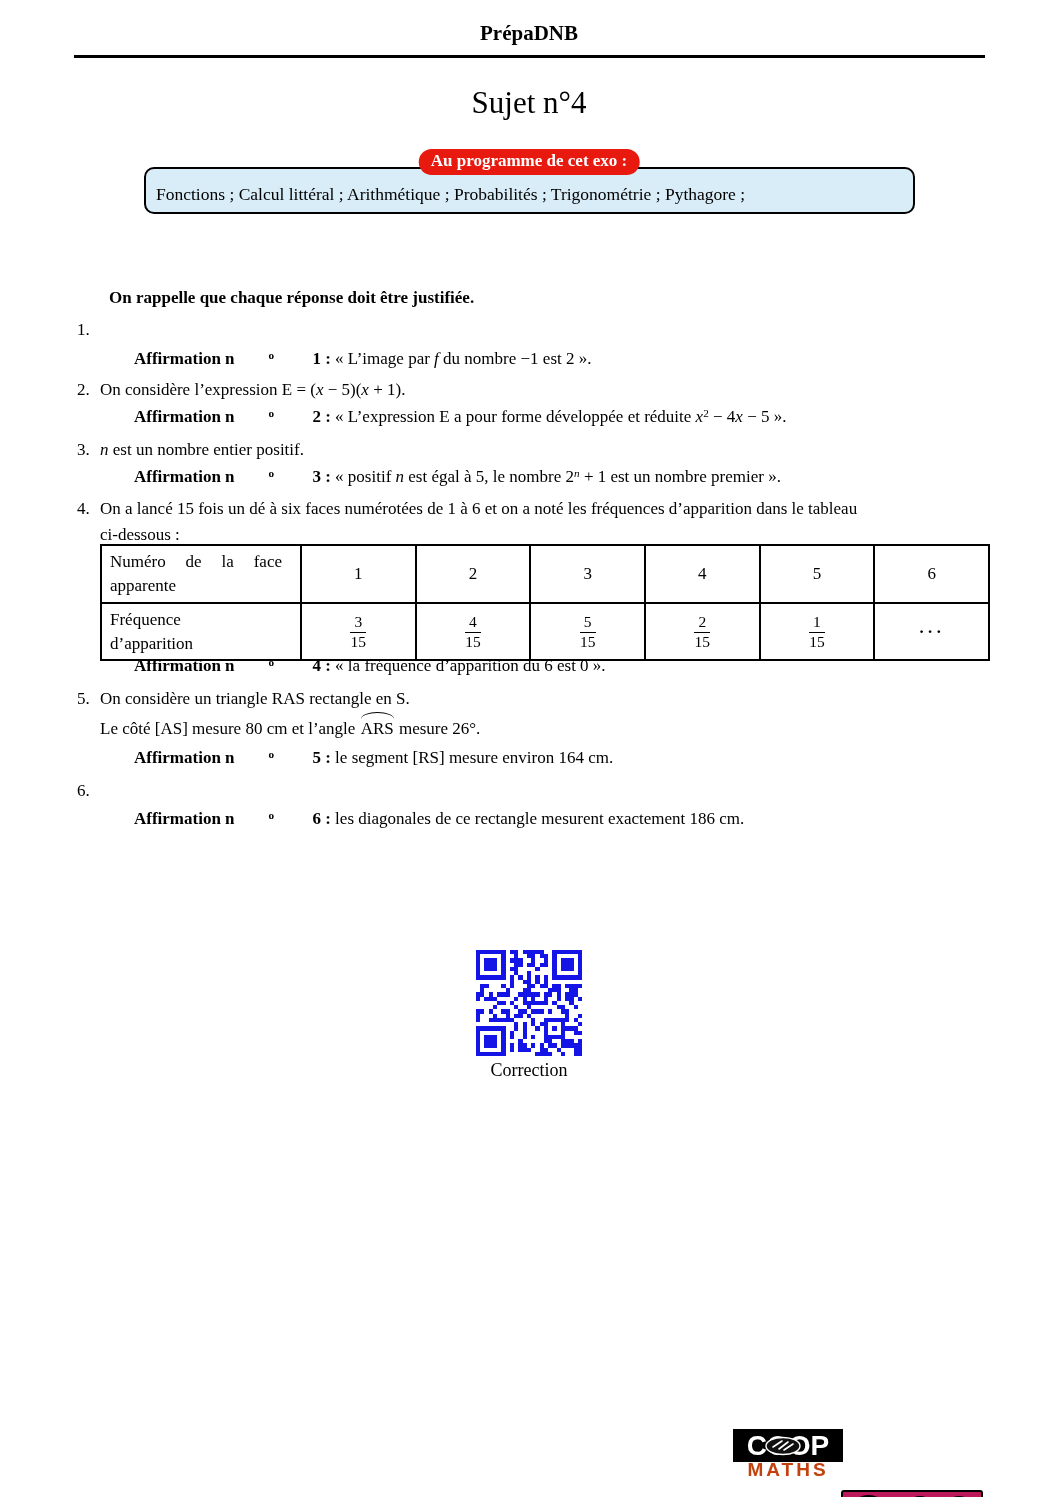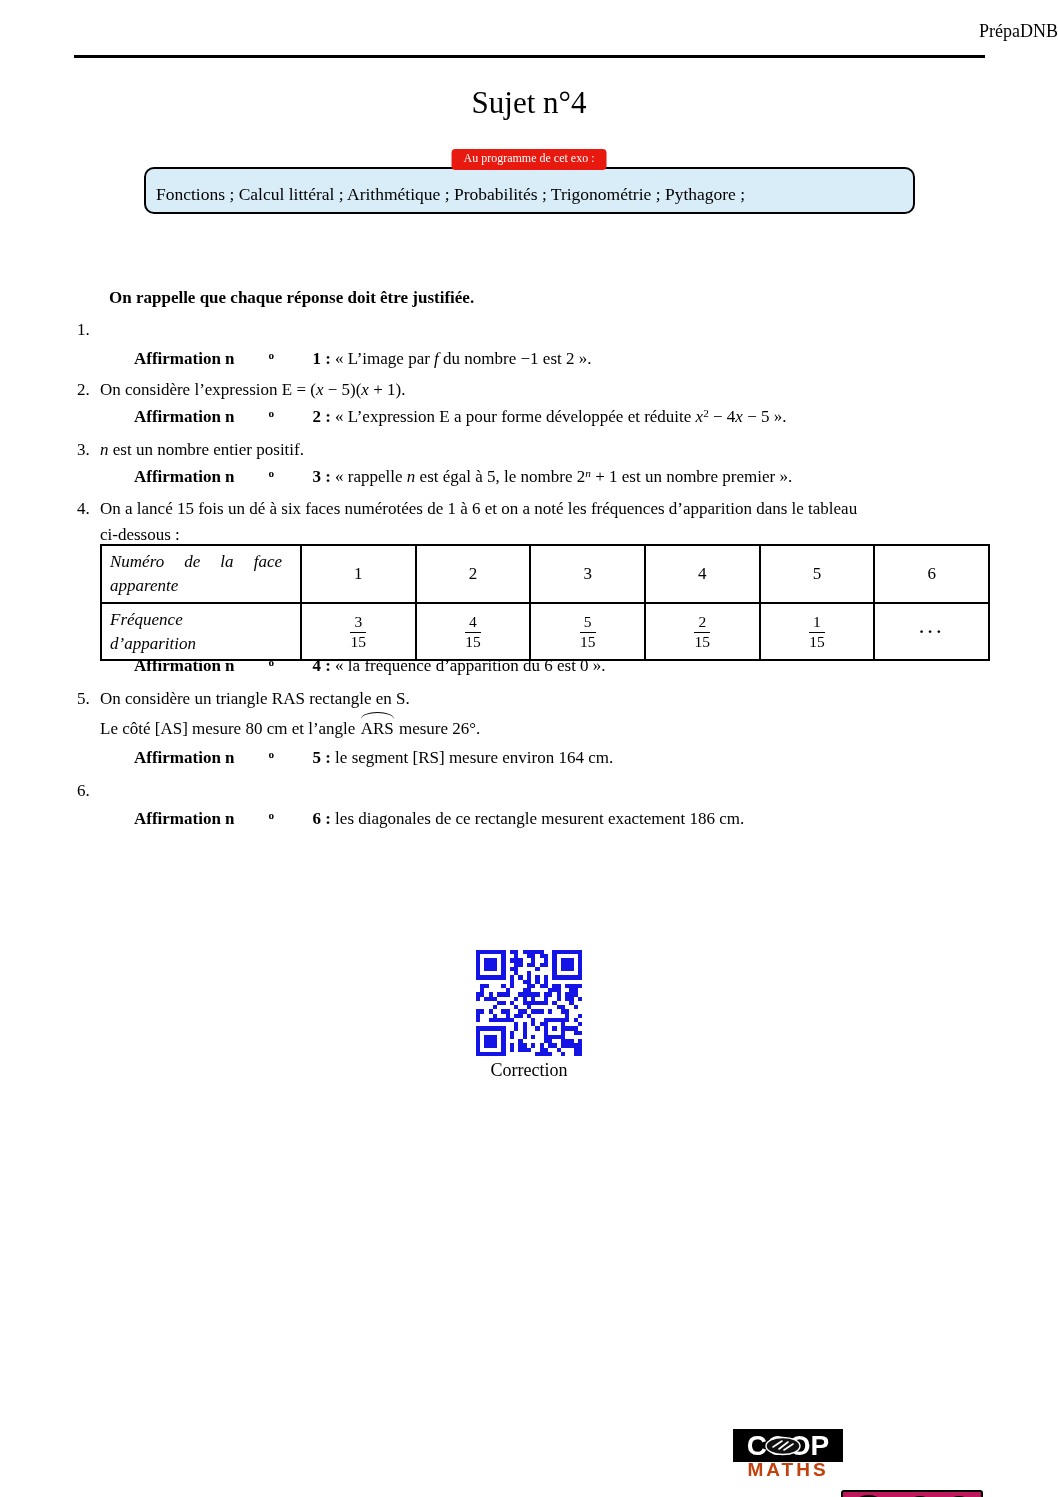--- a/index.html
+++ b/index.html
@@ -5,36 +5,36 @@
   html,body{margin:0;padding:0;background:#ffffff;}
   .page{position:relative;width:1058px;height:1497px;background:#fff;overflow:hidden;
         font-family:"Liberation Serif","DejaVu Serif",serif;color:#000;}
   .abs{position:absolute;}
   .b{font-weight:bold;margin-left:34px;}
   .it{font-style:italic;}
   .sup{font-size:0.66em;position:relative;top:-0.45em;}
   .hat{position:relative;display:inline-block;padding:0 1px;}
   .hat::before{content:"";position:absolute;left:1px;right:1px;top:-4px;height:6px;
                border-top:1.7px solid #000;border-radius:50% 50% 0 0 / 100% 100% 0 0;}
-  .brand{top:21px;left:0;width:100%;text-align:right;font-size:18px;font-weight:normal;}
+  .brand{top:21px;left:0;width:100%;text-align:center;font-size:21px;font-weight:bold;}
   .rule{top:55px;left:74px;width:911px;height:3px;background:#000;}
   .doc-title{top:85px;left:0;width:100%;text-align:center;font-size:31px;}
   .program-box{top:167px;left:144px;width:771px;height:47px;box-sizing:border-box;
                background:var(--box_blue_bg,#d9edf8);border:2.5px solid #000;border-radius:10px;}
   .topics{position:absolute;left:10px;bottom:7px;font-size:17.5px;white-space:nowrap;}
   .badge{top:149px;left:50%;transform:translateX(-50%);background:var(--badge_red,#e8190f);
-         color:#fff;font-weight:normal;font-size:12px;padding:2px 12px 4px;border-radius:4px;
+         color:#fff;font-weight:bold;font-size:17px;padding:2px 12px 4px;border-radius:13px;
          white-space:nowrap;z-index:3;}
   .text{font-size:17px;line-height:26px;white-space:nowrap;}
   .itemnum{left:77px;}
   .freq-table{position:absolute;left:100px;top:544px;width:890px;border-collapse:collapse;
               table-layout:fixed;font-size:17px;}
   .freq-table td{border:2px solid #000;text-align:center;vertical-align:middle;
                  padding:0;height:49px;}
-  .freq-table td.lab{text-align:left;padding:3px 8px;line-height:24px;font-style:italic;}
+  .freq-table td.lab{text-align:left;padding:3px 8px;line-height:24px;}
   .freq-table td.lab .wrapnarrow{display:inline-block;width:130px;text-align:justify;}
   .frac{display:inline-block;font-size:15.5px;line-height:1.12;vertical-align:middle;}
   .frac span{display:block;text-align:center;}
   .frac .fnum{border-bottom:1.6px solid #000;padding:0 4px 1px;}
   .dots{font-size:17px;letter-spacing:3px;font-weight:bold;}
   .qr{left:476px;top:950px;width:106px;height:106px;}
   .qr svg{display:block;fill:var(--qr_blue,#1414e6);}
   .qr-caption{top:1060px;left:0;width:100%;text-align:center;font-size:18px;}
   .sans{font-family:"Liberation Sans","DejaVu Sans",sans-serif;}
   .coop-top{left:733px;top:1429px;width:110px;height:33px;background:#000;color:#fff;
@@ -74,21 +74,21 @@
 
   <div class="abs text itemnum" style="top:317px;">1.</div>
   <div class="abs text" style="left:100px;top:346px;"><span class="b">Affirmation n</span><span class="b sup">o</span><span class="b"> 1 : </span><span>« L’image par </span><span class="it">f</span><span> du nombre −1 est 2 ».</span></div>
 
   <div class="abs text itemnum" style="top:377px;">2.</div>
   <div class="abs text" style="left:100px;top:377px;"><span>On considère l’expression E = (</span><span class="it">x</span><span> − 5)(</span><span class="it">x</span><span> + 1).</span></div>
   <div class="abs text" style="left:100px;top:404px;"><span class="b">Affirmation n</span><span class="b sup">o</span><span class="b"> 2 : </span><span>« L’expression E a pour forme développée et réduite </span><span class="it">x</span><span class="sup">2</span><span> − 4</span><span class="it">x</span><span> − 5 ».</span></div>
 
   <div class="abs text itemnum" style="top:437px;">3.</div>
   <div class="abs text" style="left:100px;top:437px;"><span class="it">n</span><span> est un nombre entier positif.</span></div>
-  <div class="abs text" style="left:100px;top:464px;"><span class="b">Affirmation n</span><span class="b sup">o</span><span class="b"> 3 : </span><span>« rappelle </span><span class="it">n</span><span> est égal à 5, le nombre 2</span><span class="it sup">n</span><span> + 1 est un nombre premier ».</span></div>
+  <div class="abs text" style="left:100px;top:464px;"><span class="b">Affirmation n</span><span class="b sup">o</span><span class="b"> 3 : </span><span>« positif </span><span class="it">n</span><span> est égal à 5, le nombre 2</span><span class="it sup">n</span><span> + 1 est un nombre premier ».</span></div>
 
   <div class="abs text itemnum" style="top:496px;">4.</div>
   <div class="abs text" style="left:100px;top:496px;"><span>On a lancé 15 fois un dé à six faces numérotées de 1 à 6 et on a noté les fréquences d’apparition dans le tableau</span></div>
   <div class="abs text" style="left:100px;top:522px;"><span>ci-dessous :</span></div>
 
   <table class="freq-table">
     <colgroup>
         <col style="width:200px">
         <col>
         <col>

